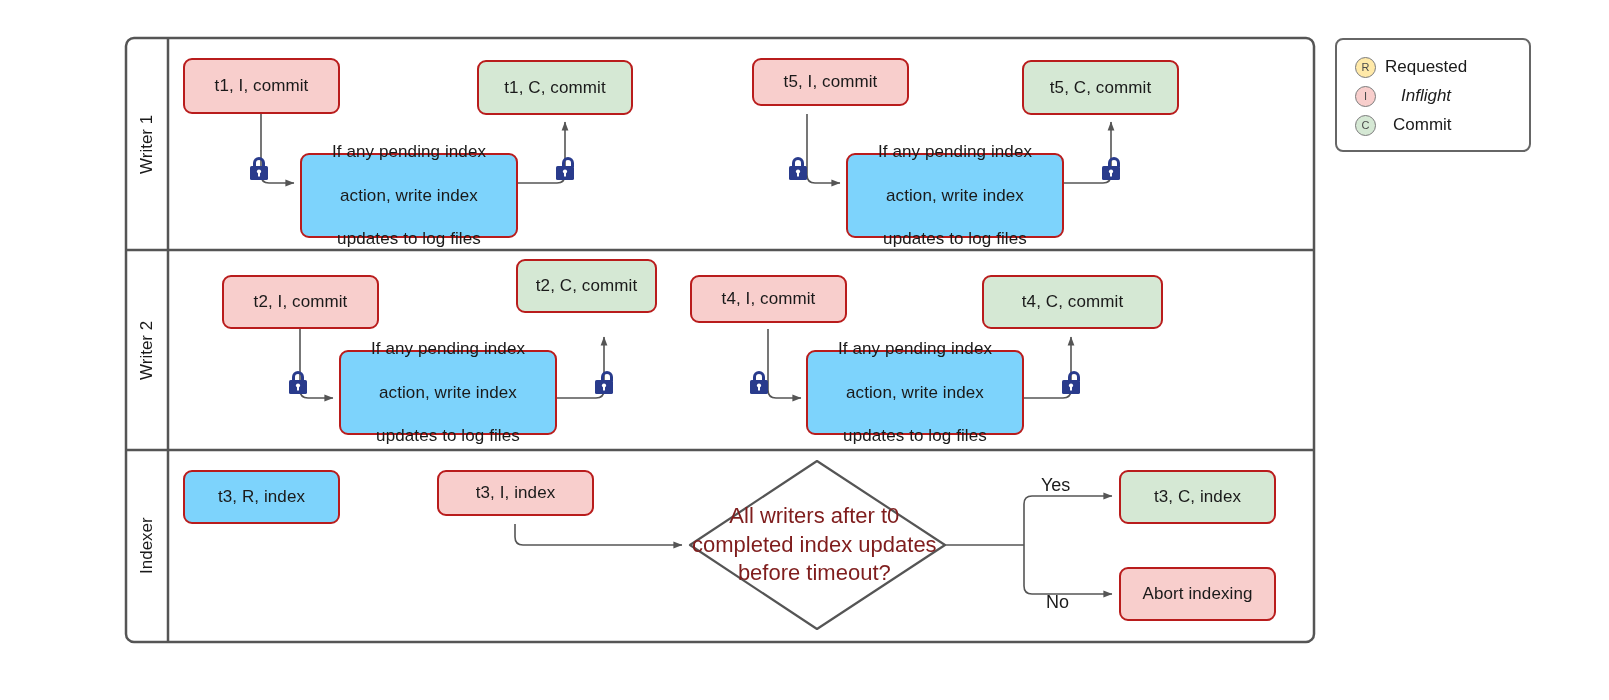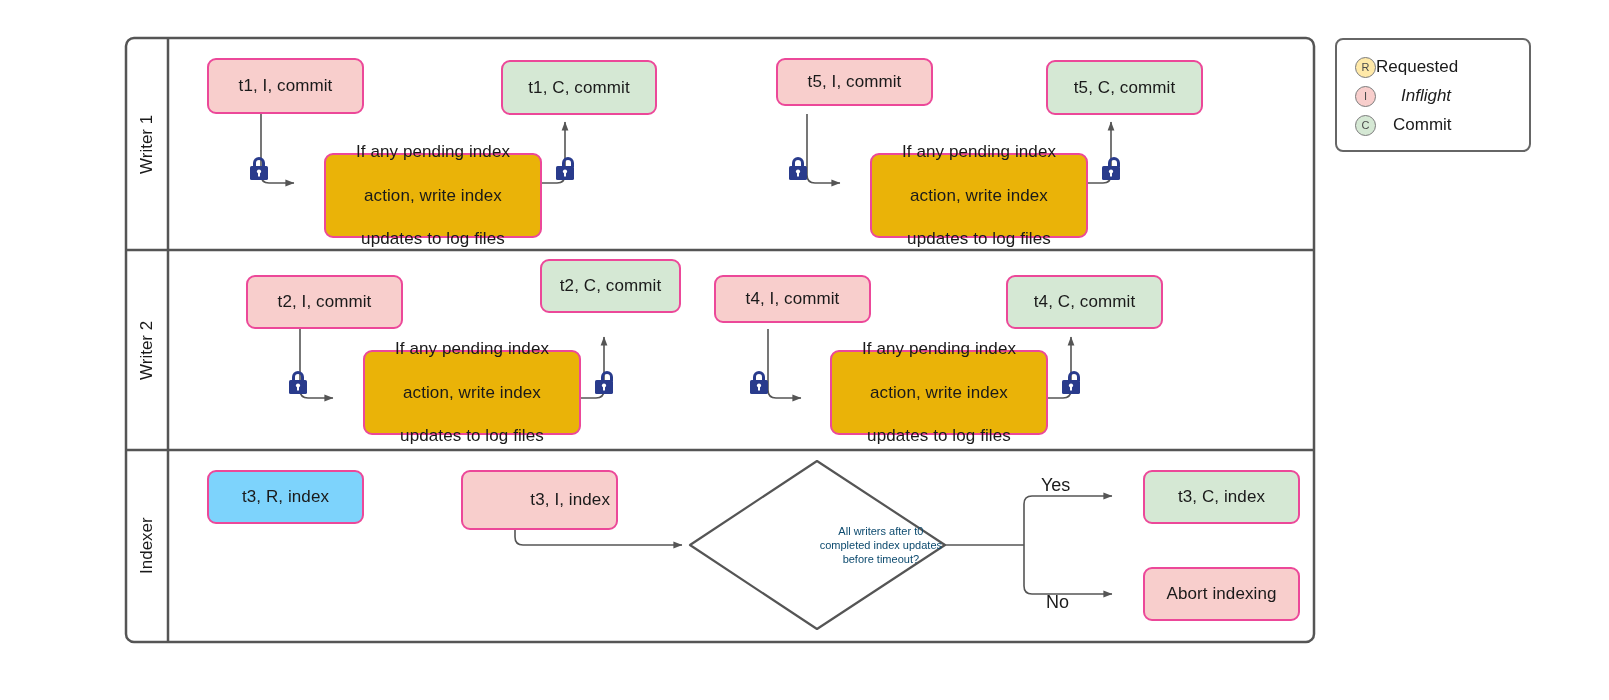--- a/index.html
+++ b/index.html
@@ -19,59 +19,58 @@
     position: absolute;
     left: 0;
     top: 0;
     width: 1609px;
     height: 700px;
     overflow: visible;
   }
   .node-box {
     position: absolute;
     box-sizing: border-box;
-    border: 2px solid #ec4899;
+    border: 2px solid #b91c1c;
     border-radius: 9px;
     display: flex;
     align-items: center;
     justify-content: center;
     text-align: center;
     color: #1a1a1a;
     font-size: 17px;
     line-height: 1.28;
     letter-spacing: 0.1px;
-    margin-left: 24px;
   }
   .fill-pink  { background: #f8cecc; }
   .fill-green { background: #d5e8d4; }
   .fill-yellow{ background: #7dd3fc; }
-  .fill-white { background: #eab308; }
+  .fill-white { background: #7dd3fc; }
   .node-box span { display: block; padding: 0 6px; }
 
   .lane-label {
     position: absolute;
     display: flex;
     align-items: center;
     justify-content: center;
     font-size: 17px;
     color: #1a1a1a;
     writing-mode: vertical-rl;
     transform: rotate(180deg);
     white-space: nowrap;
   }
 
   .diamond-text {
     position: absolute;
     display: flex;
     align-items: center;
-    justify-content: flex-end;
+    justify-content: flex-start;
     text-align: center;
-    font-size: 11px;
+    font-size: 22px;
     line-height: 1.3;
-    color: #0c4a6e;
+    color: #7f1d1d;
     pointer-events: none;
   }
 
   .edge-label {
     position: absolute;
     font-size: 18px;
     color: #1a1a1a;
     white-space: nowrap;
   }
 
@@ -100,20 +99,21 @@
     border: 1.6px solid #7b7b7b;
     box-sizing: border-box;
     display: flex;
     align-items: center;
     justify-content: center;
     font-size: 11px;
     color: #4a4a4a;
     flex: 0 0 auto;
   }
   .legend-text {
+    margin-left: 9px;
     font-size: 17px;
     color: #1a1a1a;
   }
 </style>
 </head>
 <body>
 
 <div id="root">
 
   <svg class="layer" viewBox="0 0 1609 700">
@@ -257,21 +257,21 @@
   </div>
 
   <div class="node-box fill-green" style="left:516px; top:259px; width:141px; height:54px;">
     <span>t2, C, commit</span>
   </div>
 
   <div class="node-box fill-pink" style="left:690px; top:275px; width:157px; height:48px;">
     <span>t4, I, commit</span>
   </div>
 
-  <div class="node-box fill-green" style="left:982px; top:275px; width:157px; height:54px;">
+  <div class="node-box fill-green" style="left:982px; top:275px; width:181px; height:54px;">
     <span>t4, C, commit</span>
   </div>
 
   <div class="node-box fill-white" style="left:339px; top:350px; width:218px; height:85px;">
     <span>
       <span>If any pending index</span><br>
       <span>action, write index</span><br>
       <span>updates to log files</span>
     </span>
   </div>
@@ -281,21 +281,21 @@
       <span>If any pending index</span><br>
       <span>action, write index</span><br>
       <span>updates to log files</span>
     </span>
   </div>
 
   <div class="node-box fill-yellow" style="left:183px; top:470px; width:157px; height:54px;">
     <span>t3, R, index</span>
   </div>
 
-  <div class="node-box fill-pink" style="left:437px; top:470px; width:157px; height:60px;justify-content:flex-end;">
+  <div class="node-box fill-pink" style="left:437px; top:470px; width:157px; height:46px;">
     <span>t3, I, index</span>
   </div>
 
   <div class="diamond-text" style="left:692px; top:500px; width:250px; height:90px;">
     <span>
       <span>All writers after t0</span><br>
       <span>completed index updates</span><br>
       <span>before timeout?</span>
     </span>
   </div>

